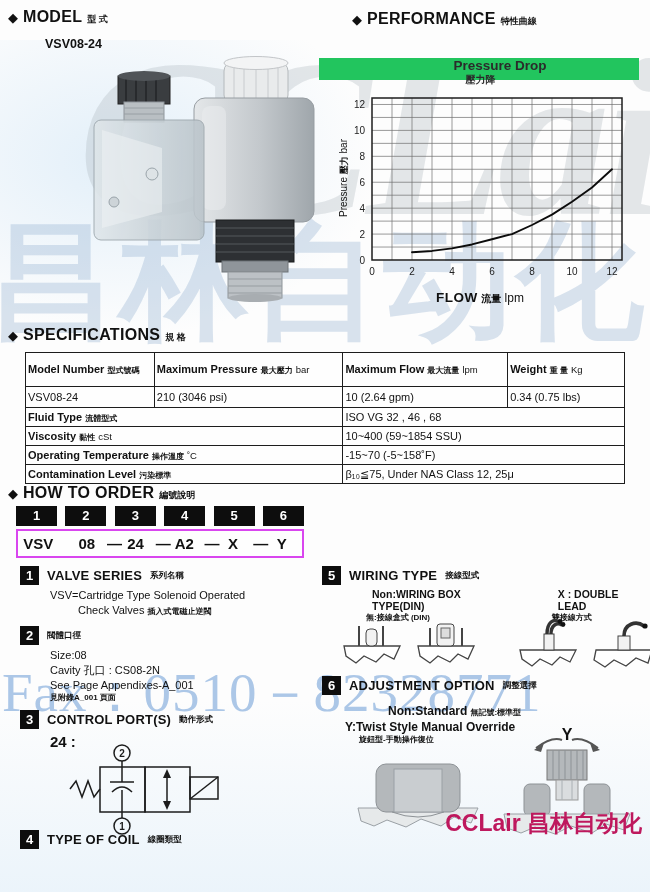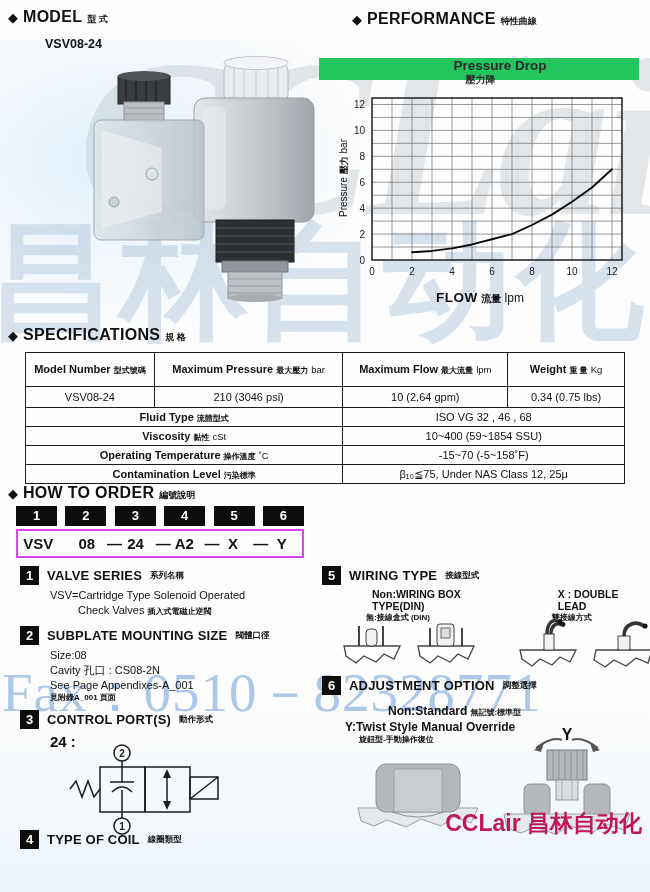--- a/index.html
+++ b/index.html
@@ -33,21 +33,21 @@
   .tick{font-size:10px;fill:#222;}
   .curve{fill:none;stroke:#0c0c0c;stroke-width:1.9;stroke-linejoin:round;stroke-linecap:round;}
   .xlab{position:absolute;left:322px;top:290px;width:316px;text-align:center;font-size:12px;z-index:3;}
   .xlab b{font-size:13.5px;letter-spacing:.5px;}
   .xlab .cn{font-weight:bold;font-size:10px;}
   .ylab{position:absolute;left:266px;top:170px;width:160px;height:16px;text-align:center;font-size:10px;
         transform:rotate(-90deg);z-index:3;}
   .ylab .cn{font-weight:bold;font-size:9px;}
   
   .spec-tbl{position:absolute;left:25px;top:352px;width:600px;border-collapse:collapse;z-index:3;background:rgba(255,255,255,.55);}
-  .spec-tbl td{border:1.4px solid #1d1d1d;text-align:center;font-size:11px;padding:0 2px;}
+  .spec-tbl td{border:1.4px solid #1d1d1d;font-size:11px;padding:0 2px;}
   .hdr{font-weight:bold;font-size:11.5px;height:34px;}
   .hcn{font-weight:bold;font-size:8px;}
   .hunit{font-weight:normal;font-size:9.5px;}
   .drow td{height:20px;}
   .prow td{height:18px;}
   .plabel{font-weight:bold;font-size:11px;}
   
   .order-bar{position:absolute;left:16px;top:506px;width:288px;z-index:3;}
   .obar-row{display:flex;height:20px;margin-bottom:3px;}
   .ob{width:41px;background:#0d0d0d;color:#fff;font-weight:bold;font-size:13px;line-height:20px;text-align:center;}
@@ -303,21 +303,20 @@
       <span class="it">VALVE SERIES</span>
         <span class="icn">系列名稱</span>
       </div>
     <div class="line">VSV=Cartridge Type Solenoid Operated</div>
     <div class="line2"><span>Check Valves</span> <span class="cns">插入式電磁止逆閥</span></div>
   </div>
 
   <div class="item" style="left:20px;top:626px;">
     <div class="item-h">
         <span class="badge">2</span>
-      <span class="it">SUBPLATE MOUNTING SIZE</span>
         <span class="icn">閥體口徑</span>
       </div>
     <div class="line">Size:08</div>
     <div class="line">Cavity 孔口 : CS08-2N</div>
     <div class="line">See Page Appendixes-A_001</div>
     <div class="line cns">見附錄A_001 頁面</div>
   </div>
 
   <div class="item" style="left:20px;top:710px;">
     <div class="item-h">

